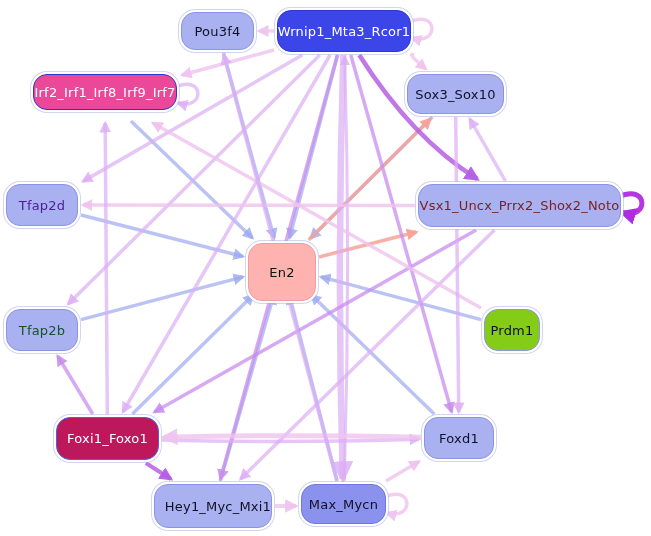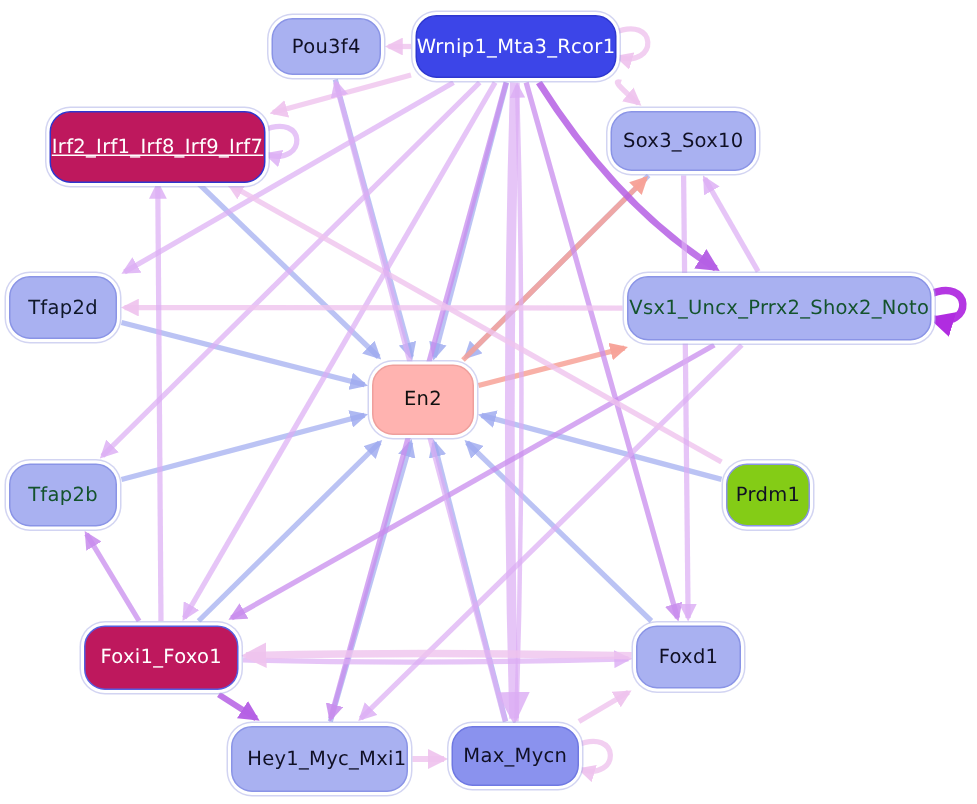--- a/index.html
+++ b/index.html
@@ -83,33 +83,33 @@
       <path d="M 455.73401162790697 117 L 458.73546511627904 412" fill="none" stroke="#dcadf4" stroke-opacity="0.7" stroke-width="3.5" marker-end="url(#arw-lilac)"></path>
       <path d="M 336.86842105263156 481 L 223.86631578947367 55" fill="none" stroke="#dcadf4" stroke-opacity="0.7" stroke-width="3.5" marker-end="url(#arw-lilac)"></path>
     </svg>
   <div id="node-layer">
       <div class="node" style="left: 181px; top: 12px; width: 73px; height: 38px; background: rgb(169, 177, 241); border: 1.5px solid rgb(138, 148, 230); color: rgb(16, 16, 37);">
         <span>Pou3f4</span>
       </div>
       <div class="node" style="left: 277px; top: 10px; width: 134px; height: 42px; background: rgb(60, 69, 232); border: 1.5px solid rgb(46, 55, 207); color: rgb(255, 255, 255);">
         <span>Wrnip1_Mta3_Rcor1</span>
       </div>
-      <div class="node" style="left: 33px; top: 74px; width: 144px; height: 48px; background: #be185d; border: 1.5px solid rgb(46, 55, 207); color: rgb(255, 255, 255); text-decoration: underline;">
+      <div class="node" style="left: 33px; top: 74px; width: 144px; height: 36px; background: #ec4899; border: 1.5px solid rgb(46, 55, 207); color: rgb(255, 255, 255);">
         <span>Irf2_Irf1_Irf8_Irf9_Irf7</span>
       </div>
       <div class="node" style="left: 407px; top: 74px; width: 97px; height: 40px; background: rgb(169, 177, 241); border: 1.5px solid rgb(138, 148, 230); color: rgb(16, 16, 37);">
         <span>Sox3_Sox10</span>
       </div>
-      <div class="node" style="left: 6px; top: 184px; width: 72px; height: 42px; background: rgb(169, 177, 241); border: 1.5px solid rgb(138, 148, 230); color: #0f172a;">
+      <div class="node" style="left: 6px; top: 184px; width: 72px; height: 42px; background: rgb(169, 177, 241); border: 1.5px solid rgb(138, 148, 230); color: #4c1d95;">
         <span>Tfap2d</span>
       </div>
-      <div class="node" style="left: 418px; top: 184px; width: 203px; height: 43px; background: rgb(169, 177, 241); border: 1.5px solid rgb(138, 148, 230); color: #14532d;">
+      <div class="node" style="left: 418px; top: 184px; width: 203px; height: 43px; background: rgb(169, 177, 241); border: 1.5px solid rgb(138, 148, 230); color: #7f1d1d;">
         <span>Vsx1_Uncx_Prrx2_Shox2_Noto</span>
       </div>
-      <div class="node" style="left: 248px; top: 243px; width: 68px; height: 47px; background: rgb(255, 179, 176); border: 1.5px solid rgb(239, 159, 156); color: rgb(16, 16, 16);">
+      <div class="node" style="left: 248px; top: 243px; width: 68px; height: 58px; background: rgb(255, 179, 176); border: 1.5px solid rgb(239, 159, 156); color: rgb(16, 16, 16);">
         <span>En2</span>
       </div>
       <div class="node" style="left: 6px; top: 309px; width: 72px; height: 42px; background: rgb(169, 177, 241); border: 1.5px solid rgb(138, 148, 230); color: #14532d;">
         <span>Tfap2b</span>
       </div>
       <div class="node" style="left: 484px; top: 309px; width: 56px; height: 42px; background: #84cc16; border: 1.5px solid rgb(138, 148, 230); color: rgb(16, 16, 37);">
         <span>Prdm1</span>
       </div>
       <div class="node" style="left: 56px; top: 417px; width: 103px; height: 43px; background: #be185d; border: 1.5px solid rgb(85, 94, 224); color: rgb(255, 255, 255);">
         <span>Foxi1_Foxo1</span>

